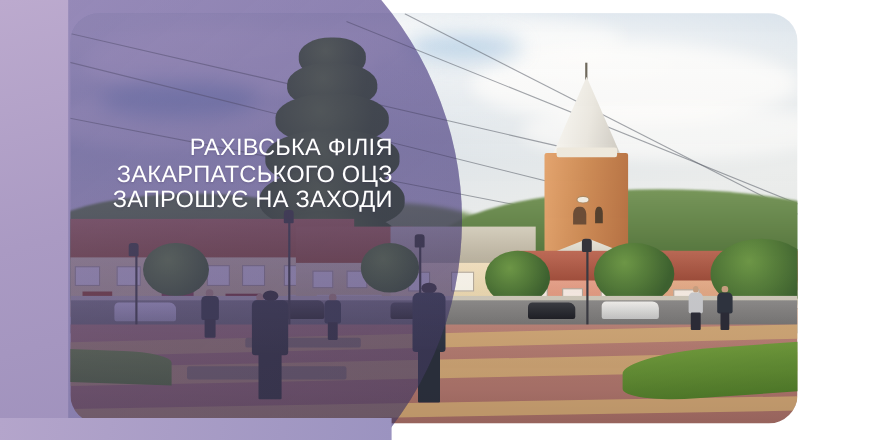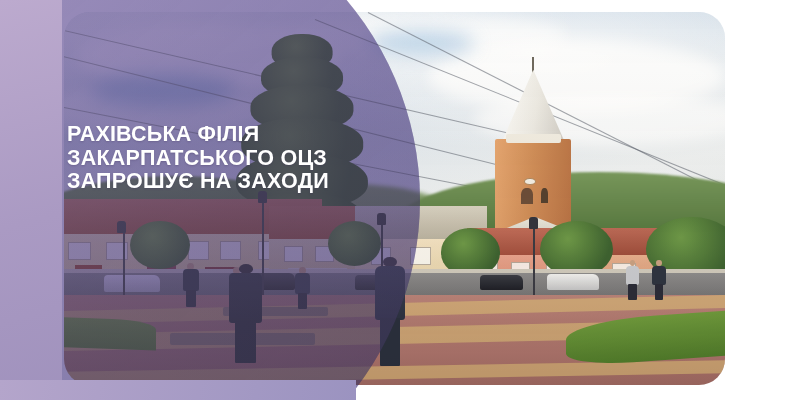--- a/index.html
+++ b/index.html
@@ -161,24 +161,25 @@
     background:linear-gradient(100deg,#b4a5cb,#9b93c0);
   }
 
   
   #headline{
     position:absolute;left:67px;top:123px;width:290px;
     color:#ffffff;
     font-size:21.5px;
     line-height:23.5px;
     letter-spacing:.2px;
-    font-weight:700;
+    font-weight:400;
     text-transform:uppercase;
     text-shadow:0 1px 2px rgba(60,48,90,.28);
     white-space:pre-line;
+    text-align:right;
   }
 </style>
 </head>
 <body>
 
 <div id="stage">
 
   <div id="photo-frame">
     <div id="photo">
 

